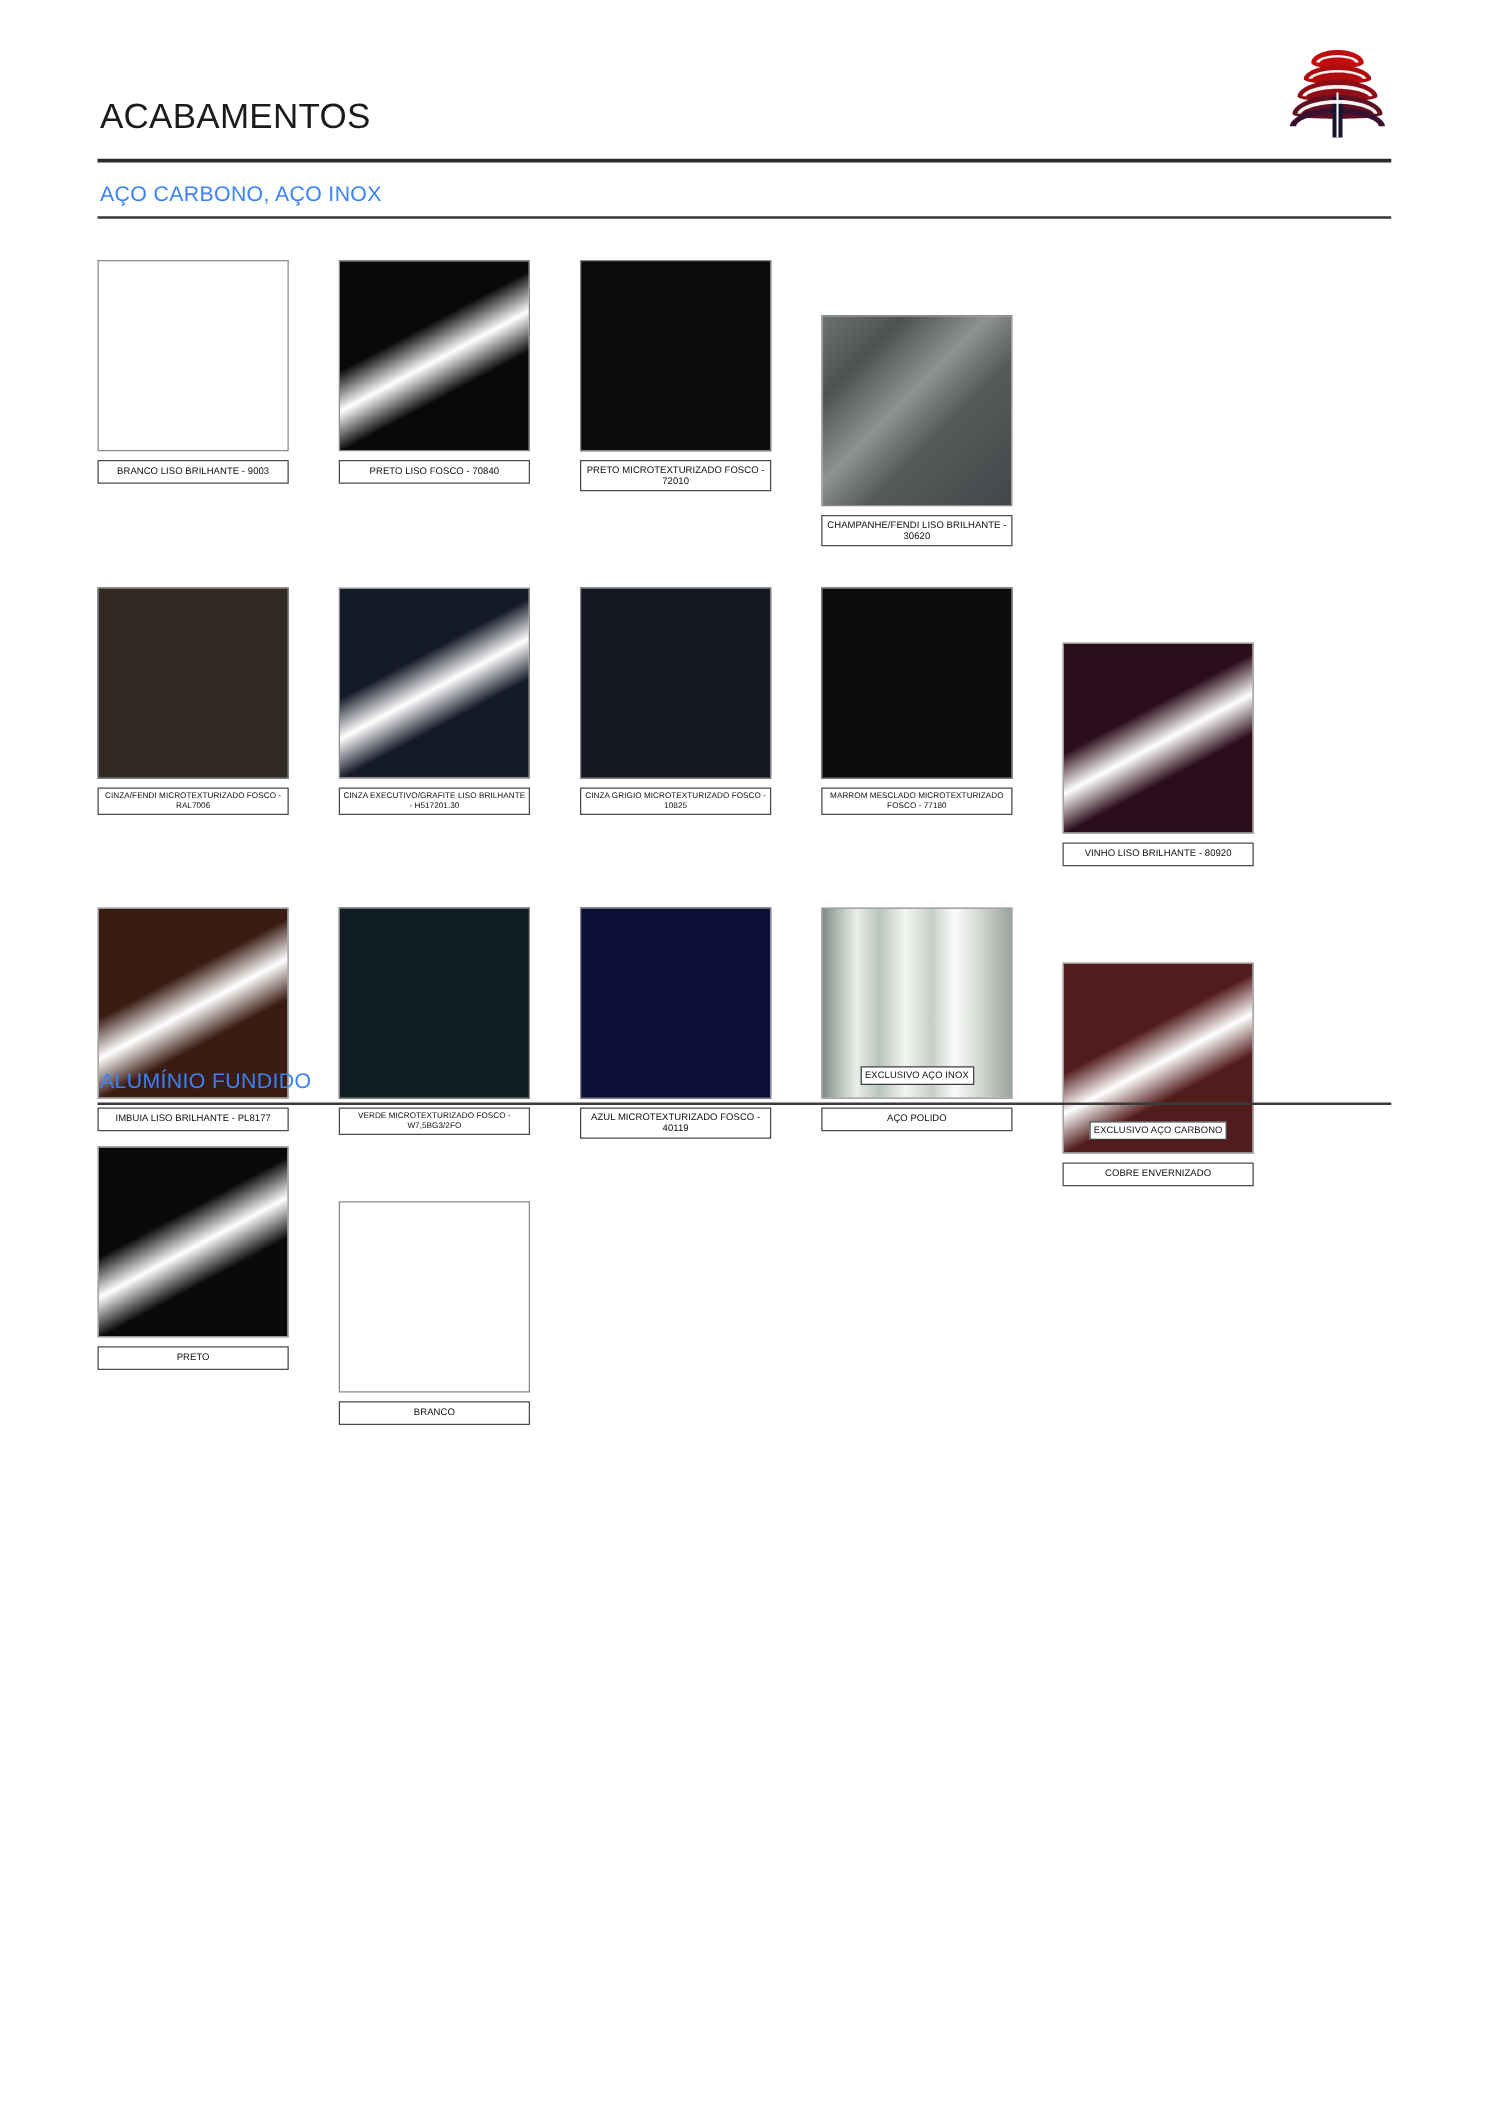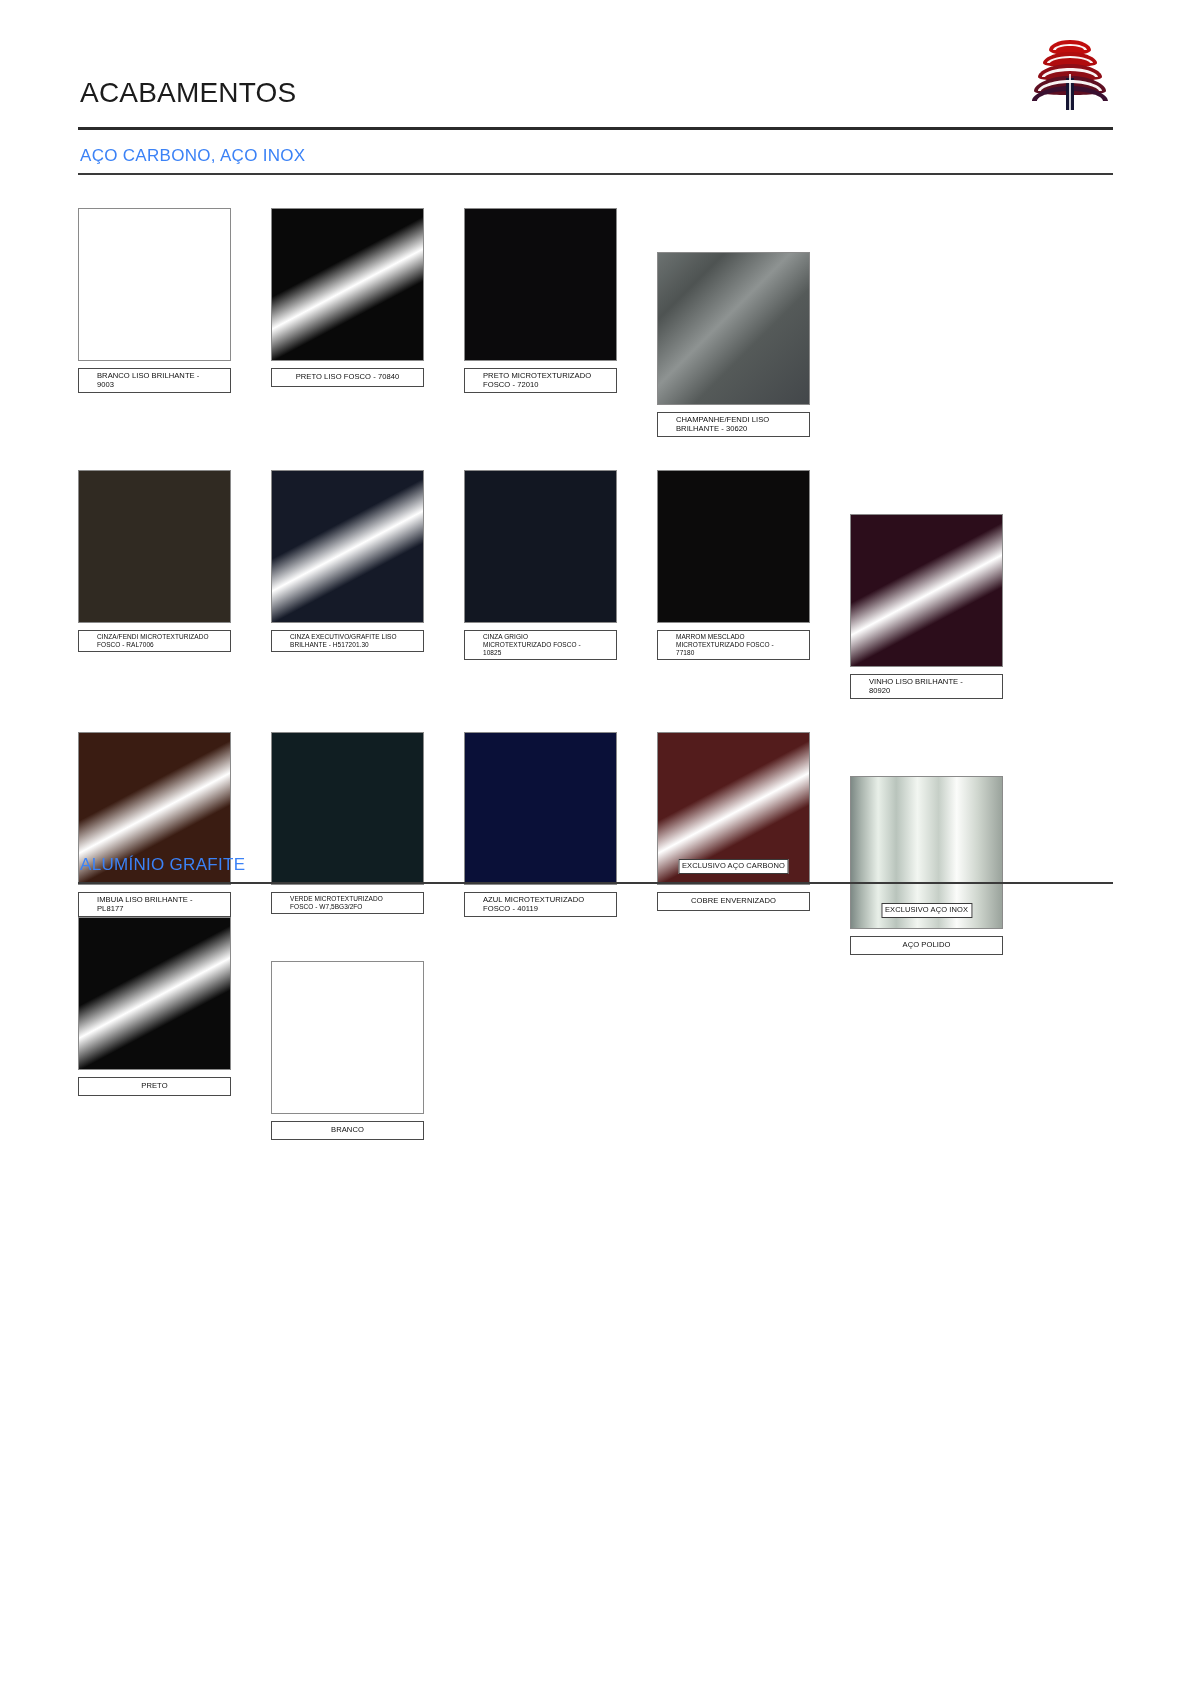--- a/index.html
+++ b/index.html
@@ -117,25 +117,26 @@
   .label {
     margin-top: 7px;
     width: 153px;
     min-height: 19px;
     border: 1px solid #4a4a4a;
     box-sizing: border-box;
     background: #fff;
     display: flex;
     align-items: center;
     justify-content: center;
+    text-align: center;
     font-size: 7.6px;
     line-height: 1.25;
     letter-spacing: 0.05px;
     color: #0d0d0d;
-    padding: 2px 18px;
+    padding: 2px 1px;
   }
   .label.tiny { font-size: 6.5px; }
 
   .rowgap { height: 33px; width: 100%; }
 </style>
 </head>
 <body>
 
 <div class="page">
 
@@ -216,37 +217,37 @@
           </div>
           <div class="cell">
             <div class="swatch" style="background: rgb(16, 30, 34);"></div>
             <div class="label tiny">VERDE MICROTEXTURIZADO FOSCO - W7,5BG3/2FO</div>
           </div>
           <div class="cell">
             <div class="swatch" style="background: rgb(10, 16, 56);"></div>
             <div class="label">AZUL MICROTEXTURIZADO FOSCO - 40119</div>
           </div>
           <div class="cell">
+            <div class="swatch" style="background: linear-gradient(90deg, rgb(126, 138, 134) 0%, rgb(170, 181, 174) 7%, rgb(232, 239, 232) 18%, rgb(185, 196, 188) 30%, rgb(242, 246, 241) 44%, rgb(198, 207, 199) 58%, rgb(251, 252, 250) 70%, rgb(207, 214, 206) 84%, rgb(154, 163, 156) 100%);">
+              <div class="badge">EXCLUSIVO AÇO INOX</div>
+            </div>
+            <div class="label">AÇO POLIDO</div>
+          </div>
+          <div class="cell">
             <div class="swatch" style="background: linear-gradient(152deg, rgb(83, 28, 28) 0%, rgb(83, 28, 28) 38%, rgba(255, 255, 255, 0.07) 52%, rgb(83, 28, 28) 66%, rgb(83, 28, 28) 100%);">
               <div class="badge">EXCLUSIVO AÇO CARBONO</div>
             </div>
             <div class="label">COBRE ENVERNIZADO</div>
           </div>
-          <div class="cell">
-            <div class="swatch" style="background: linear-gradient(90deg, rgb(126, 138, 134) 0%, rgb(170, 181, 174) 7%, rgb(232, 239, 232) 18%, rgb(185, 196, 188) 30%, rgb(242, 246, 241) 44%, rgb(198, 207, 199) 58%, rgb(251, 252, 250) 70%, rgb(207, 214, 206) 84%, rgb(154, 163, 156) 100%);">
-              <div class="badge">EXCLUSIVO AÇO INOX</div>
-            </div>
-            <div class="label">AÇO POLIDO</div>
-          </div>
         </div>
       </div>
   </div>
 
   <div class="section" id="section-aluminio" style="top:855px;">
-    <h2 class="section-title">ALUMÍNIO GRAFITE</h2>
+    <h2 class="section-title">ALUMÍNIO FUNDIDO</h2>
     <div class="rule-thin"></div>
 
     <div class="grid" id="grid-aluminio" style="margin-top:33px;">
         <div class="row">
           <div class="cell">
             <div class="swatch" style="background: linear-gradient(152deg, rgb(10, 10, 10) 0%, rgb(10, 10, 10) 38%, rgba(255, 255, 255, 0.07) 52%, rgb(10, 10, 10) 66%, rgb(10, 10, 10) 100%);"></div>
             <div class="label">PRETO</div>
           </div>
           <div class="cell">
             <div class="swatch" style="background: rgb(255, 255, 255);"></div>

